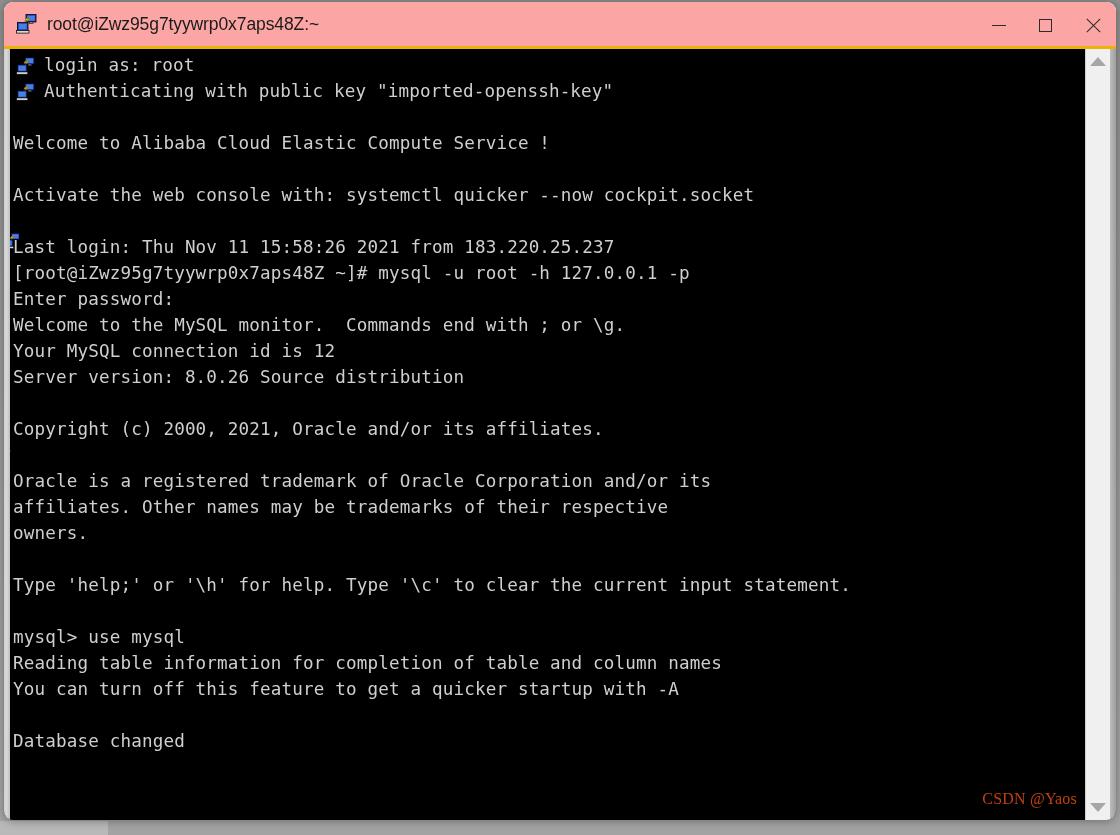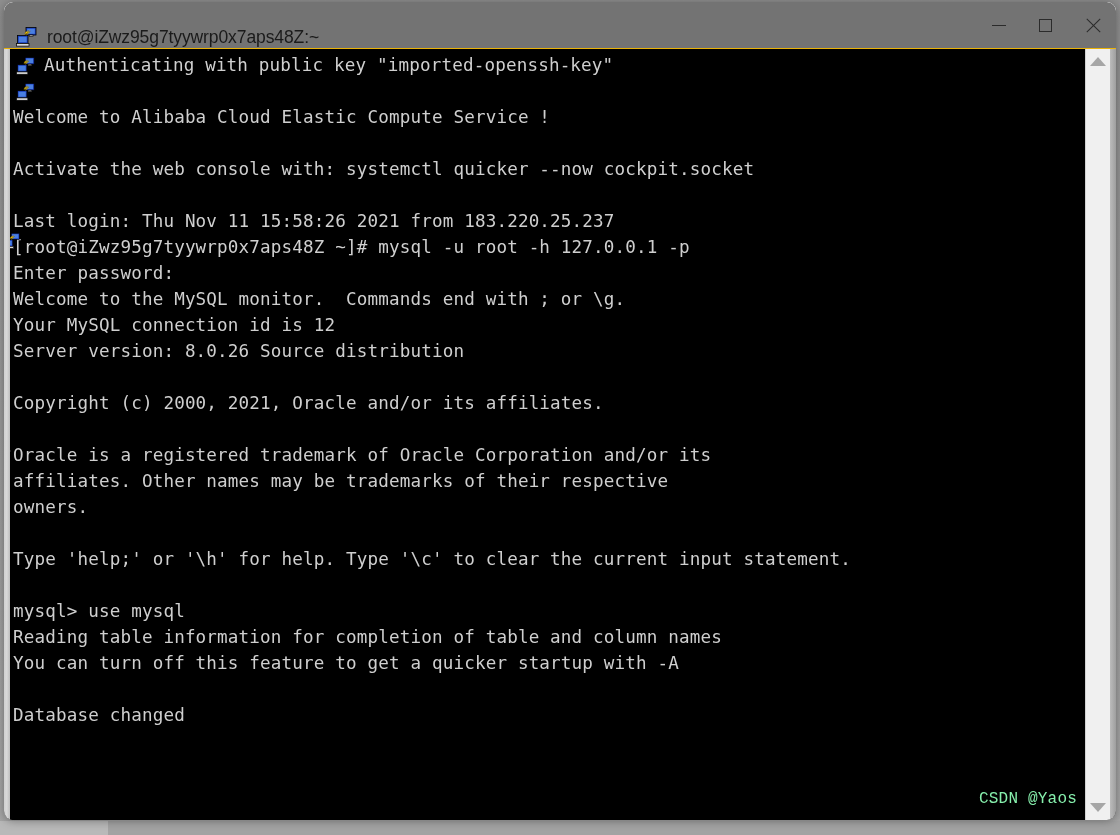--- a/index.html
+++ b/index.html
@@ -43,25 +43,25 @@
     background: #ffffff;
     border-radius: 9px 9px 9px 9px;
     box-shadow: 0 1px 10px rgba(0,0,0,0.35);
     overflow: hidden;
   }
 
   
   #titlebar {
     position: relative;
     height: 47px;
-    background: #737373;
+    background: #fca5a5;
     border-radius: 9px 9px 0 0;
     display: flex;
-    align-items: flex-end;
-    border-bottom: 1px solid #eab308;
+    align-items: center;
+    border-bottom: 3px solid #eab308;
   }
   #titlebar-icon {
     margin-left: 12px;
     width: 22px;
     height: 22px;
     flex: 0 0 auto;
   }
   #titlebar-title {
     margin-left: 9px;
     font-size: 17.5px;
@@ -167,23 +167,23 @@
   #ghost-2 { left: 6px; top: 33px; }
   #ghost-3 { left: -7px; top: 183px; width: 18px; height: 18px; }
   #ghost-4 { left: -8px; top: 390px; width: 14px; height: 14px; }
   #ghost-5 { left: -8px; top: 706px; width: 12px; height: 12px; }
 
   
   #watermark {
     position: absolute;
     right: 8px;
     bottom: 12px;
-    font-family: Liberation Mono, monospace;
+    font-family: Liberation Serif, serif;
     font-size: 16px;
-    color: #86efac;
+    color: #c2410c;
     white-space: nowrap;
     letter-spacing: 0.2px;
   }
 
   
   #scrollbar {
     width: 25px;
     height: 100%;
     background: #f0f0f0;
     border-left: 1px solid #d2d2d2;
@@ -260,20 +260,21 @@
       </div>
     </div>
 
     <div id="client">
 
       <div id="left-edge"></div>
 
       <div id="terminal">
 
         <div id="term-lines">
+            <div class="term-line indent">login as: root</div>
             <div class="term-line indent">Authenticating with public key "imported-openssh-key"</div>
             <div class="term-line blank"> </div>
             <div class="term-line">Welcome to Alibaba Cloud Elastic Compute Service !</div>
             <div class="term-line blank"> </div>
             <div class="term-line">Activate the web console with: systemctl quicker --now cockpit.socket</div>
             <div class="term-line blank"> </div>
             <div class="term-line">Last login: Thu Nov 11 15:58:26 2021 from 183.220.25.237</div>
             <div class="term-line">[root@iZwz95g7tyywrp0x7aps48Z ~]# mysql -u root -h 127.0.0.1 -p</div>
             <div class="term-line">Enter password:</div>
             <div class="term-line">Welcome to the MySQL monitor.  Commands end with ; or \g.</div>

